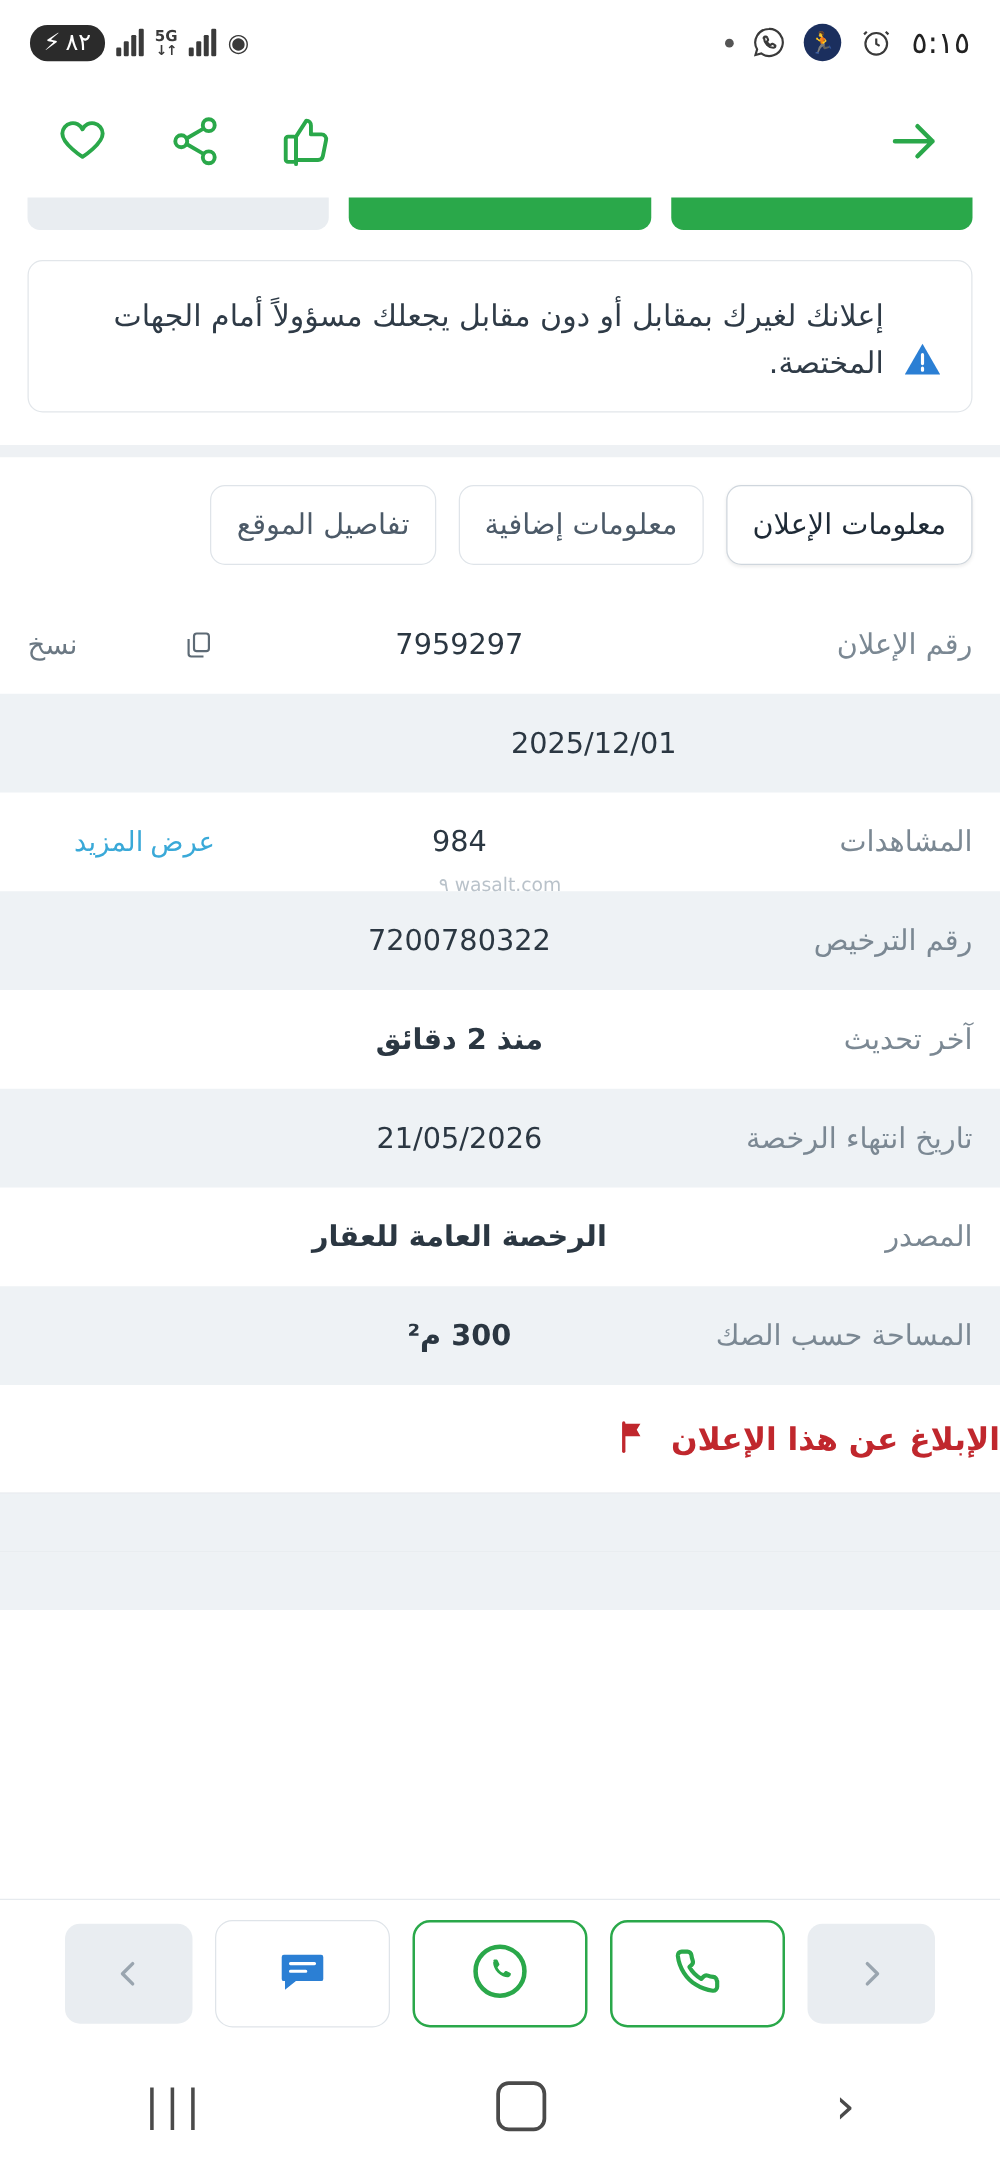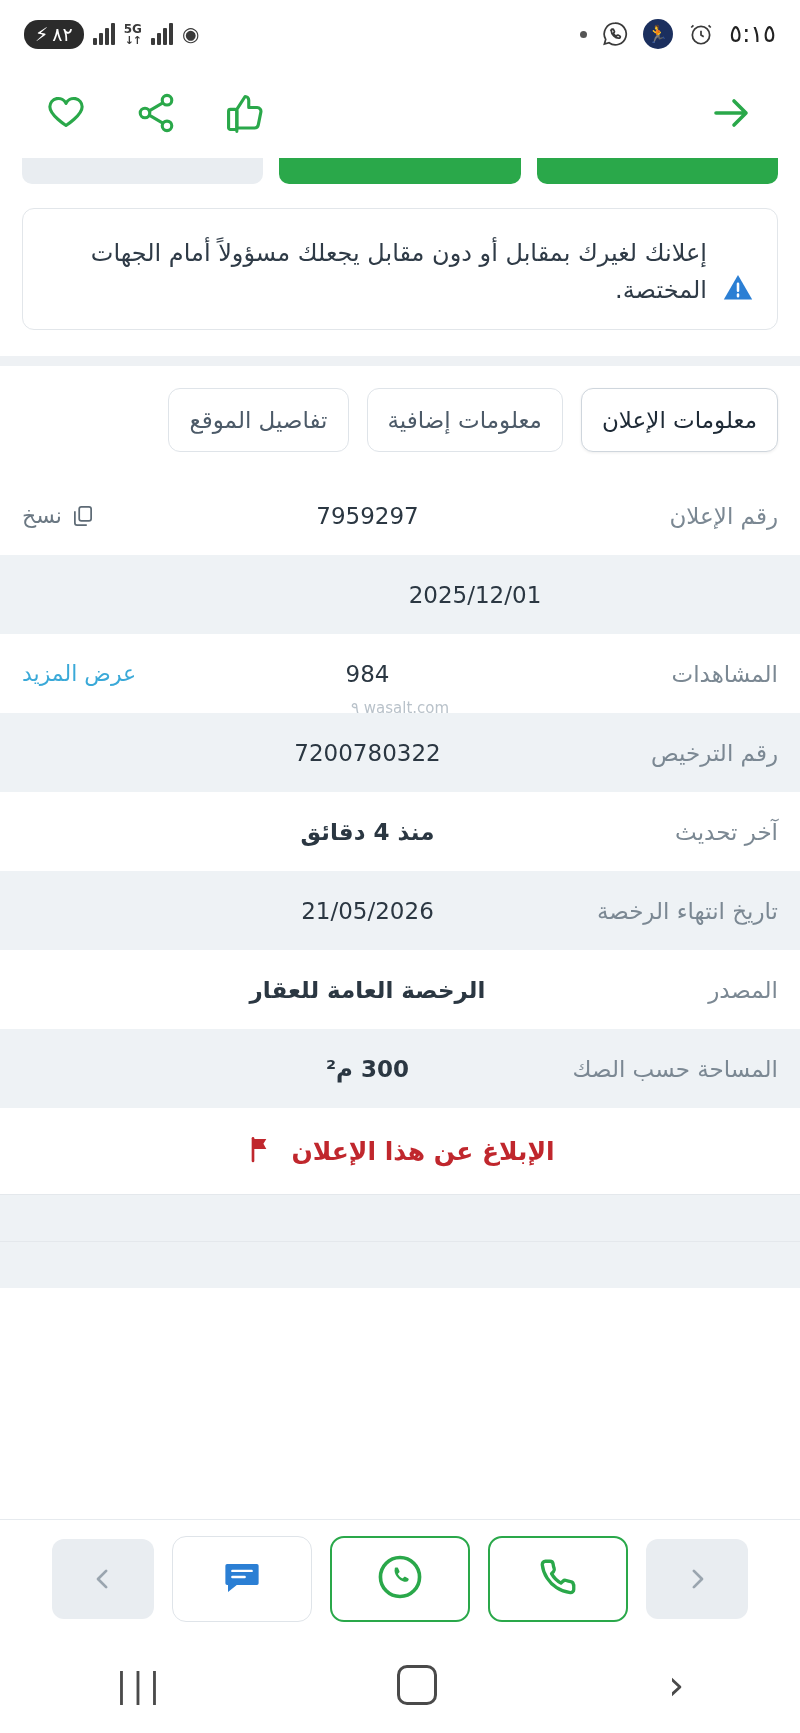--- a/index.html
+++ b/index.html
@@ -170,40 +170,40 @@
   }
   .row .value.bold { font-weight: bold; }
   .row .extra {
     flex: 0 0 150px;
     text-align: left;
     font-size: 22px;
     color: #6b7883;
     display: flex;
     align-items: center;
     gap: 8px;
-    justify-content: flex-end;
+    justify-content: space-between;
+    font-family: Liberation Serif, serif;
   }
   .row .extra.link { color: #3aa9d8; }
   .copy-icon { display: inline-flex; }
 
   .watermark {
     position: absolute;
     left: 50%;
     transform: translateX(-50%);
     font-size: 15px;
     color: #b9c2ca;
     pointer-events: none;
   }
 
   
   .report-row {
     height: 86px;
     display: flex;
     align-items: center;
-    justify-content: center;
     gap: 14px;
     background: #ffffff;
     direction: rtl;
   }
   .report-text {
     color: #c0272d;
     font-size: 25px;
     font-weight: bold;
   }
 
@@ -394,21 +394,21 @@
 
   <div class="row alt" style="position:relative;">
     <div class="label">رقم الترخيص</div>
     <div class="value">7200780322</div>
     <div class="extra"></div>
     <div class="watermark" style="top:-14px;">wasalt.com ٩</div>
   </div>
 
   <div class="row">
     <div class="label">آخر تحديث</div>
-    <div class="value bold">منذ 4 دقائق</div>
+    <div class="value bold">منذ 2 دقائق</div>
     <div class="extra"></div>
   </div>
 
   <div class="row alt">
     <div class="label">تاريخ انتهاء الرخصة</div>
     <div class="value">21/05/2026</div>
     <div class="extra"></div>
   </div>
 
   <div class="row">

